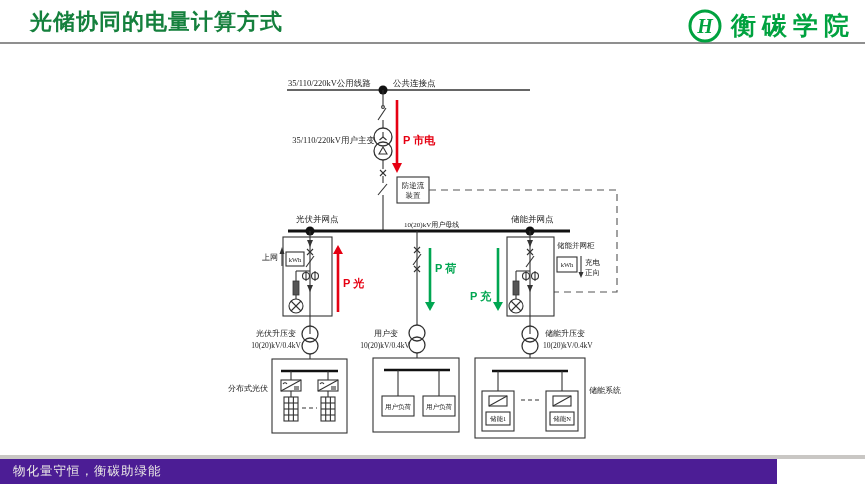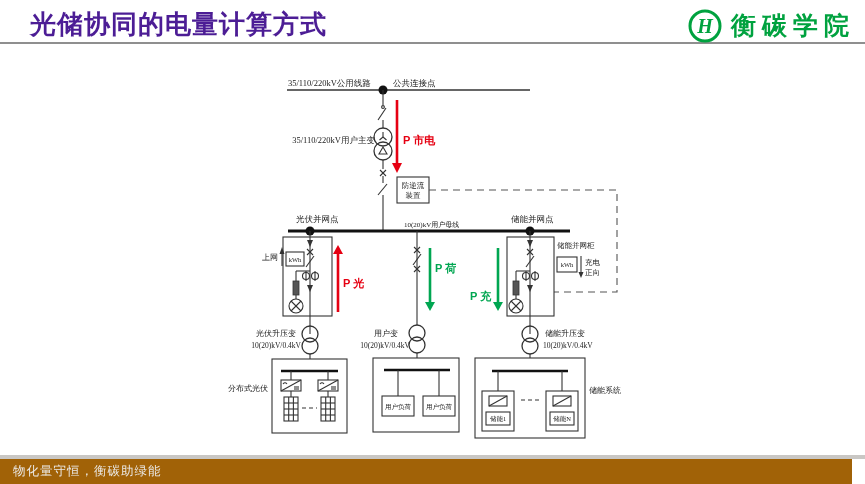--- a/index.html
+++ b/index.html
@@ -1,27 +1,27 @@
 <!DOCTYPE html>
 <html><head>
 <meta charset="utf-8">
 <style>
   html,body{margin:0;padding:0;background:#fff;}
   #slide{position:relative;width:865px;height:484px;background:#ffffff;overflow:hidden;
          font-family:"Liberation Sans",sans-serif;}
   
-  #title{position:absolute;left:30px;top:7px;font-size:26px;font-weight:700;color:#4c1d95;
+  #title{position:absolute;left:30px;top:7px;font-size:22px;font-weight:700;color:#15803d;
          letter-spacing:1px;white-space:nowrap;}
   #header-divider{position:absolute;left:0;top:42px;width:865px;height:2px;background:#8f8f8f;}
   #logo{position:absolute;right:10px;top:4px;display:flex;align-items:center;gap:5px;}
   #logo-name{font-family:Liberation Serif, serif;font-size:25px;font-weight:700;color:#00a23f;
              letter-spacing:6px;white-space:nowrap;}
   
   #footer-strip{position:absolute;left:0;top:455px;width:865px;height:4px;background:#c9c7c4;}
-  #footer-bar{position:absolute;left:0;top:459px;width:852px;height:25px;background:#a16207;text-align:center;}
+  #footer-bar{position:absolute;left:0;top:459px;width:777px;height:25px;background:#4c1d95;text-align:center;}
   #footer-slogan{position:absolute;left:13px;top:0;line-height:25px;font-size:12.5px;color:#ebe9e6;
                  letter-spacing:1px;}
   
   #diagram{position:absolute;left:0;top:0;}
   .t{font-family:"Liberation Serif",serif;fill:#222;}
   .ln{stroke:#333;stroke-width:1.1;fill:none;}
   .ln2{stroke:#333;stroke-width:1.3;fill:none;}
   .bus{stroke:#111;stroke-width:3;fill:none;}
   .ibus{stroke:#111;stroke-width:2.4;fill:none;}
   .dash{stroke:#555;stroke-width:1.1;fill:none;stroke-dasharray:7 5;}

